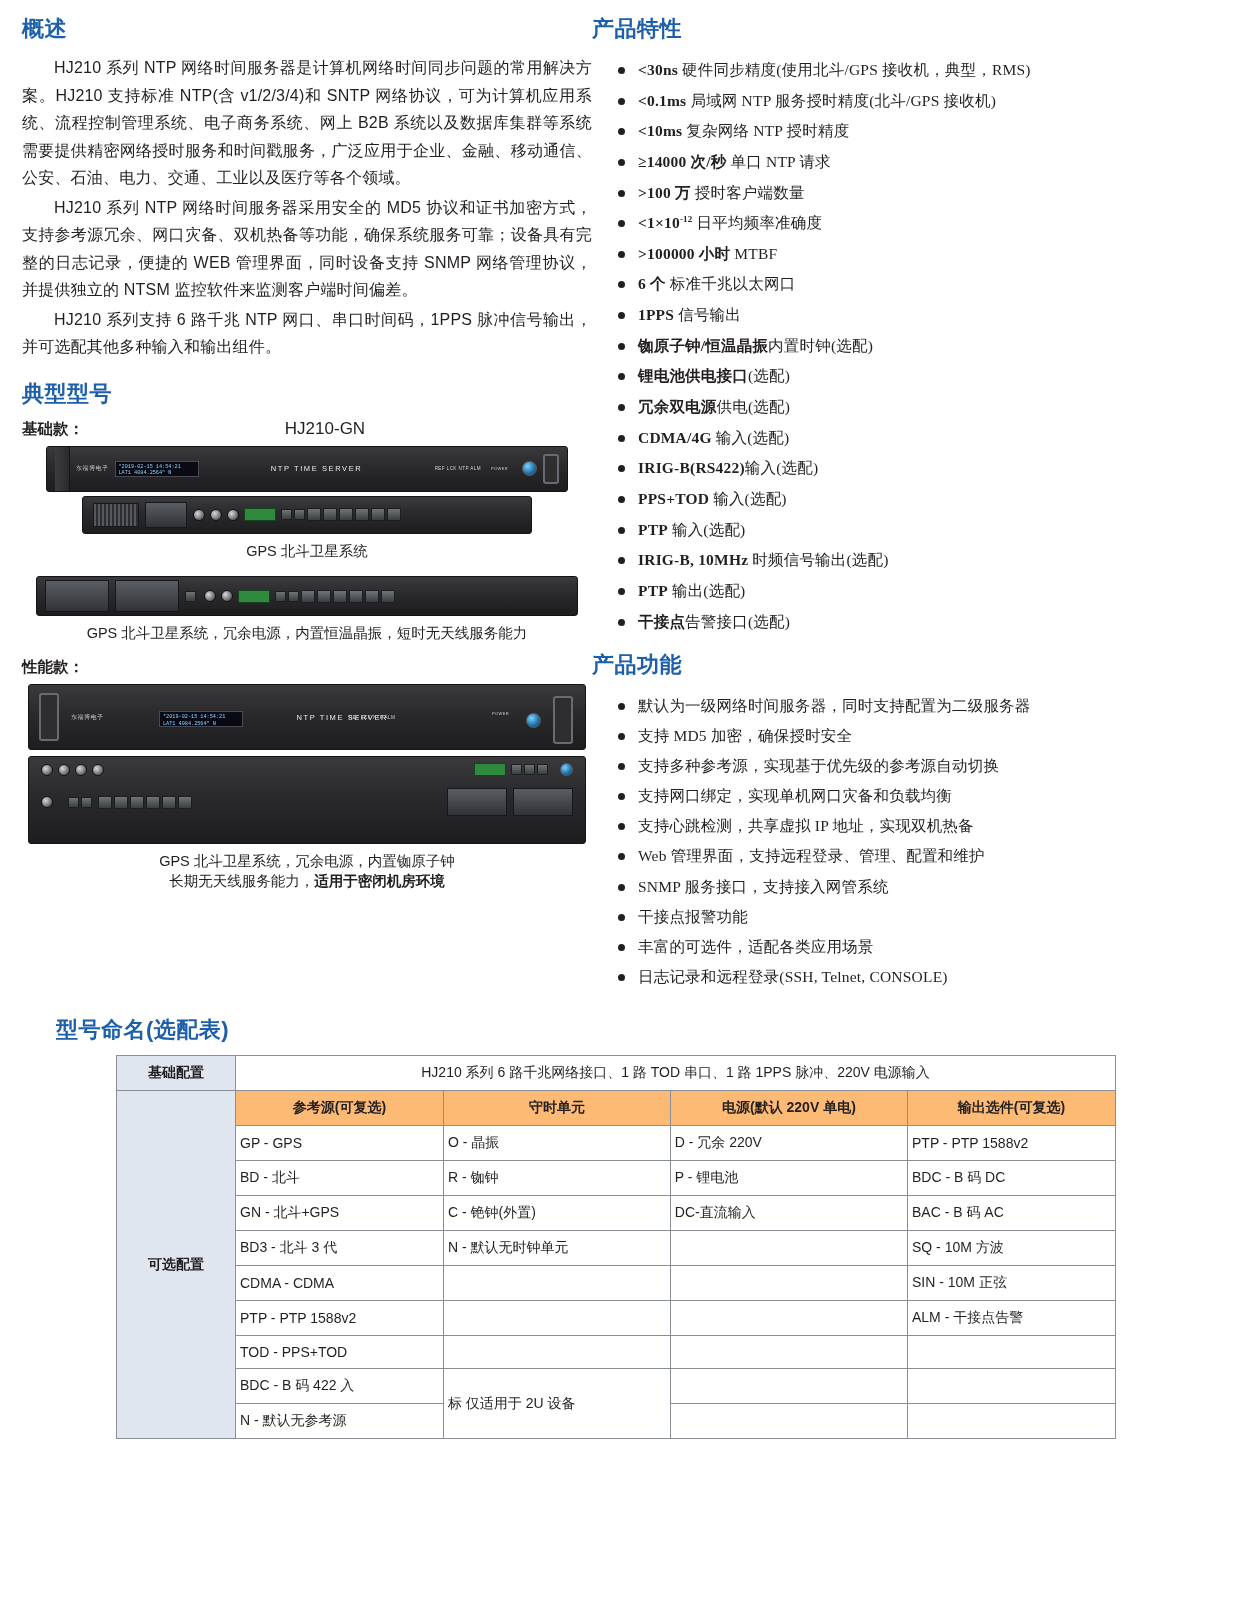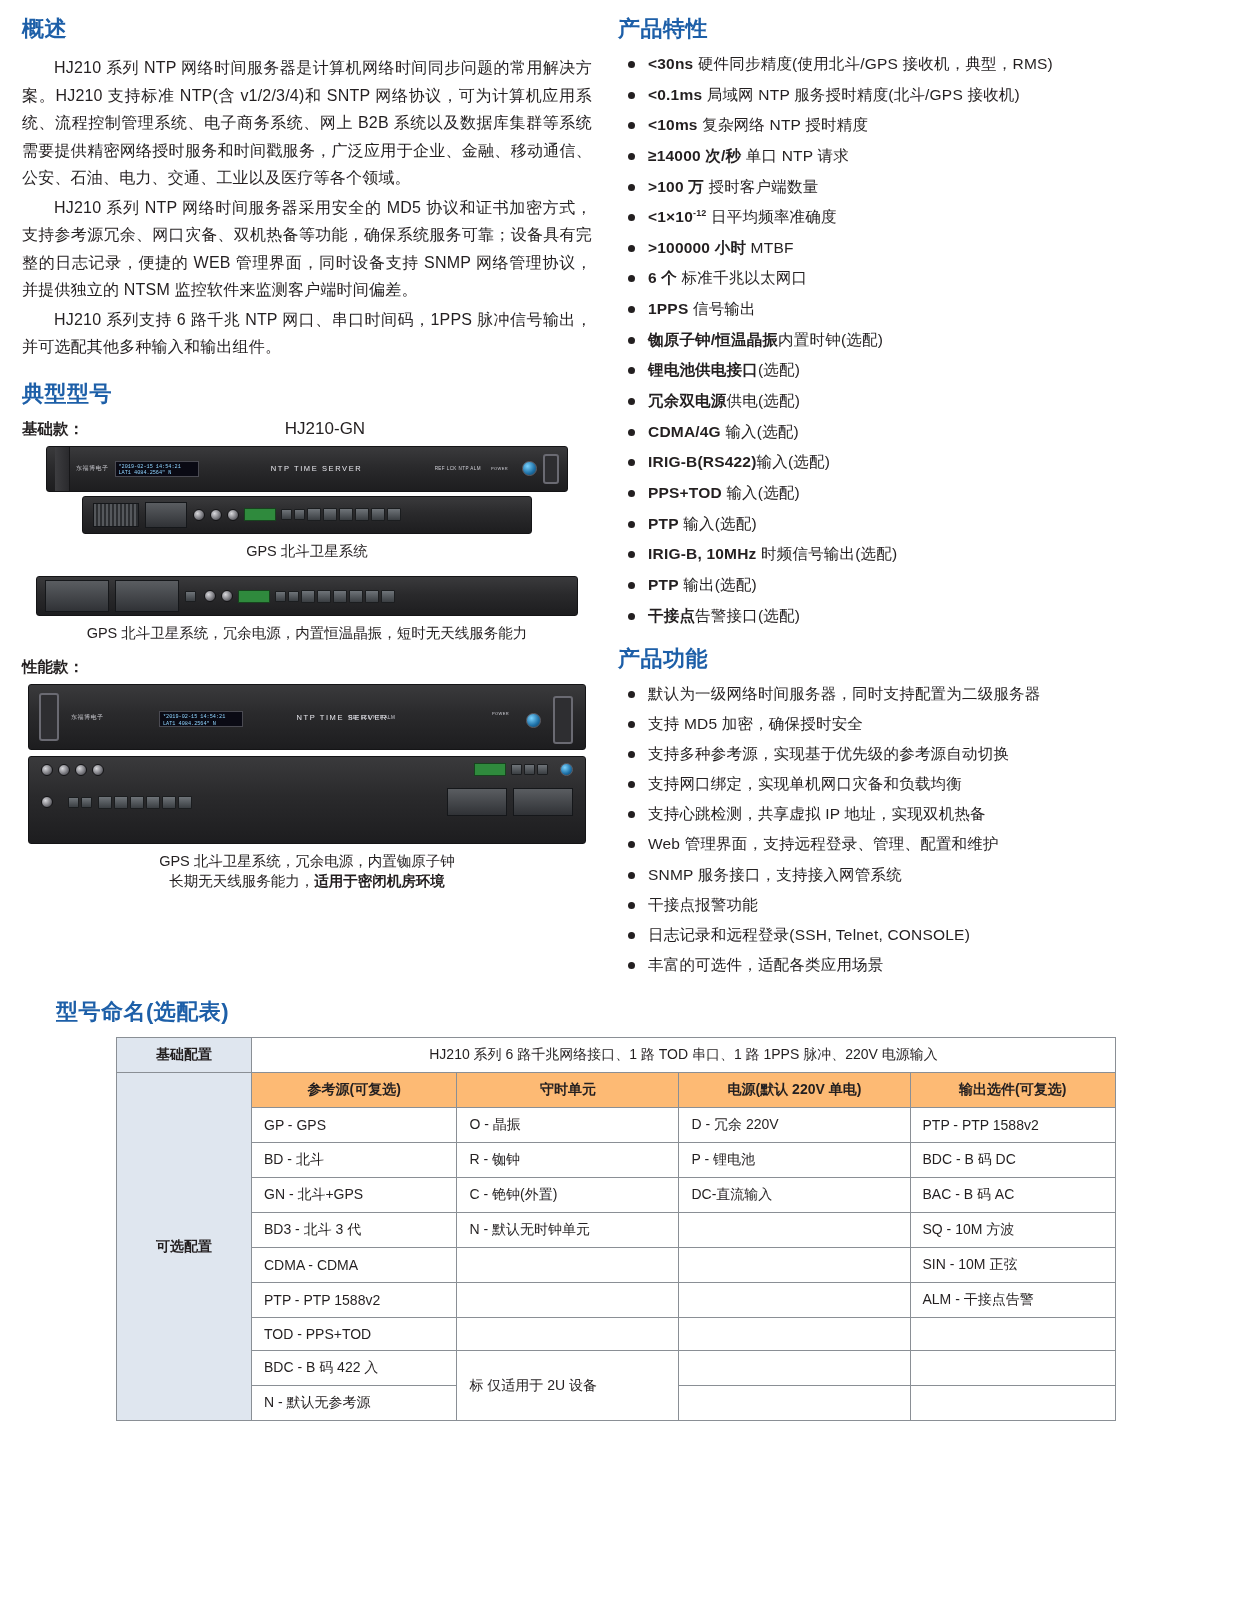--- a/index.html
+++ b/index.html
@@ -17,21 +17,20 @@
   }
   .page {
     position: relative;
     width: 1240px;
     height: 1606px;
     box-sizing: border-box;
     padding: 14px 22px 0 22px;
   }
   .cols {
     display: flex;
-    gap: 26px;
     align-items: flex-start;
   }
   .col-left { width: 570px; flex: none; }
   .col-right { width: 600px; flex: none; }
 
   h2.section-title {
     color: #1d5fa8;
     font-size: 22px;
     font-weight: bold;
     margin: 0 0 10px 0;
@@ -43,22 +42,23 @@
     line-height: 1.72;
     margin: 0 0 2px 0;
     text-indent: 2em;
     text-align: justify;
     letter-spacing: 0.2px;
   }
 
   
   ul.bullets {
     list-style: none;
-    margin: 0;
+    margin: 16px;
     padding: 0 0 0 6px;
+    font-family: Liberation Serif, serif;
   }
   ul.bullets li {
     position: relative;
     padding-left: 24px;
     font-size: 15.5px;
     line-height: 1.3;
     margin-bottom: 10.5px;
     letter-spacing: 0.2px;
   }
   ul.bullets li::before {
@@ -234,21 +234,21 @@
   
   h2.table-title { margin-top: 12px; }
   table.opt {
     border-collapse: collapse;
     width: 1000px;
     margin: 6px 0 0 94px;
     font-size: 14px;
   }
   table.opt td, table.opt th {
     border: 1px solid #8a8f95;
-    padding: 8px 12px;
+    padding: 8px 4px;
     text-align: left;
     vertical-align: middle;
     font-weight: normal;
     margin-top: 16px;
   }
   table.opt .hdr {
     background: #fdba74;
     text-align: center;
     font-weight: bold;
   }
@@ -427,22 +427,22 @@
       <h2 class="section-title" style="margin-top:18px;">产品功能</h2>
       <ul class="bullets func">
         <li>默认为一级网络时间服务器，同时支持配置为二级服务器</li>
         <li>支持 MD5 加密，确保授时安全</li>
         <li>支持多种参考源，实现基于优先级的参考源自动切换</li>
         <li>支持网口绑定，实现单机网口灾备和负载均衡</li>
         <li>支持心跳检测，共享虚拟 IP 地址，实现双机热备</li>
         <li>Web 管理界面，支持远程登录、管理、配置和维护</li>
         <li>SNMP 服务接口，支持接入网管系统</li>
         <li>干接点报警功能</li>
+        <li>丰富的可选件，适配各类应用场景</li>
         <li>日志记录和远程登录(SSH, Telnet, CONSOLE)</li>
-        <li>丰富的可选件，适配各类应用场景</li>
       </ul>
 
     </div>
   </div>
 
   <h2 class="section-title table-title" style="margin-left:34px;">型号命名(选配表)</h2>
 
   <table class="opt">
     <tbody>
         <tr>

